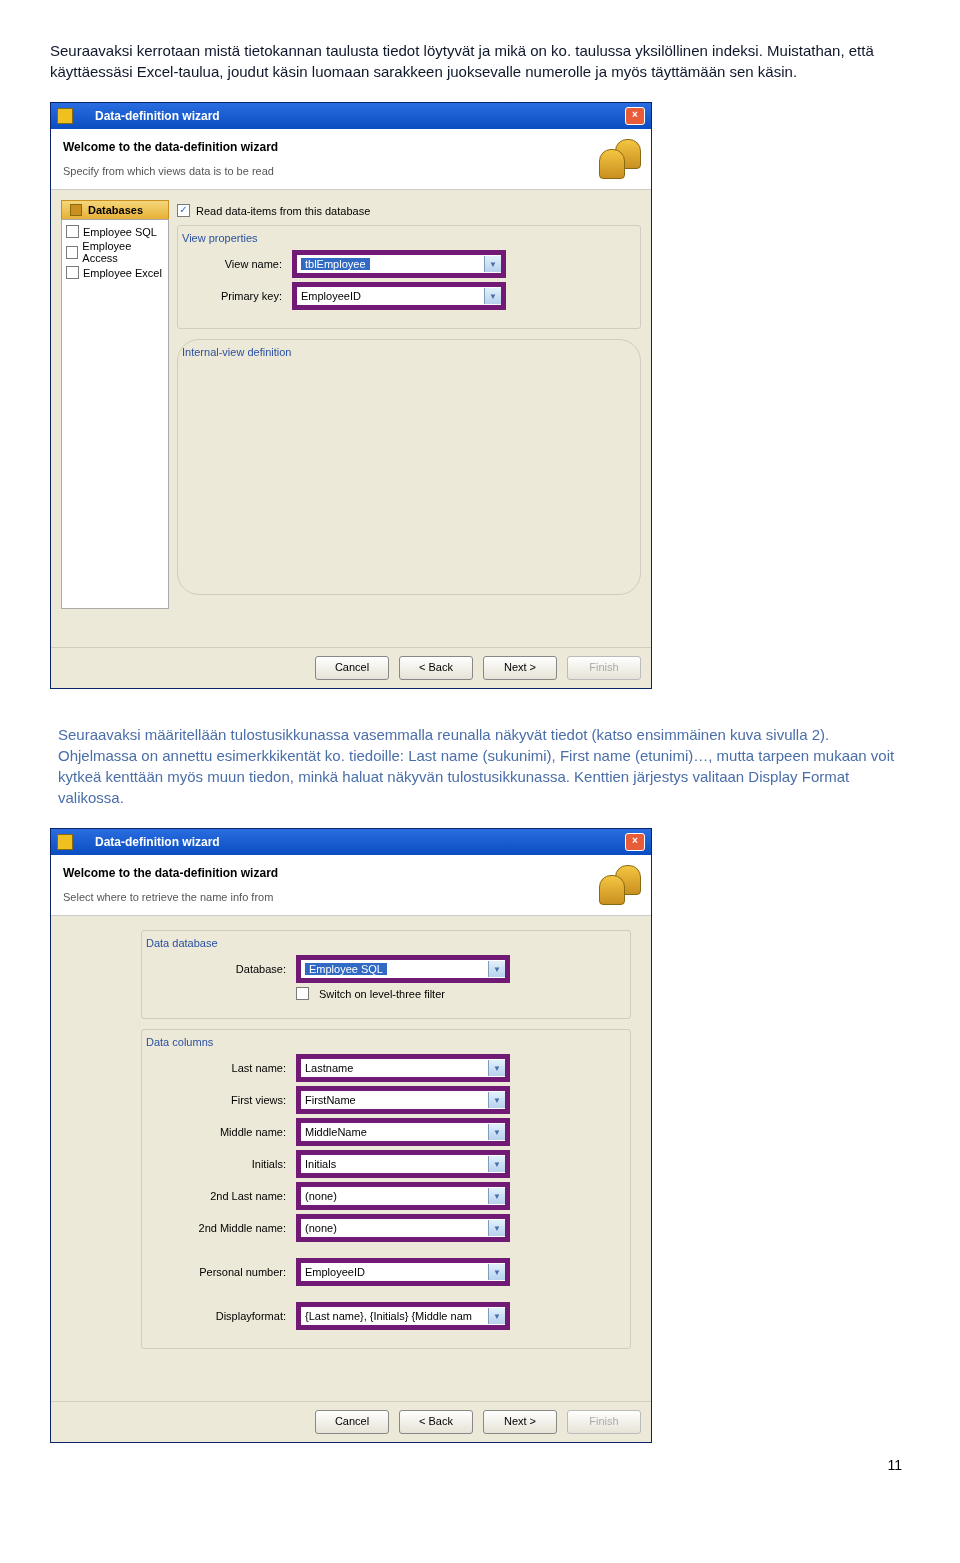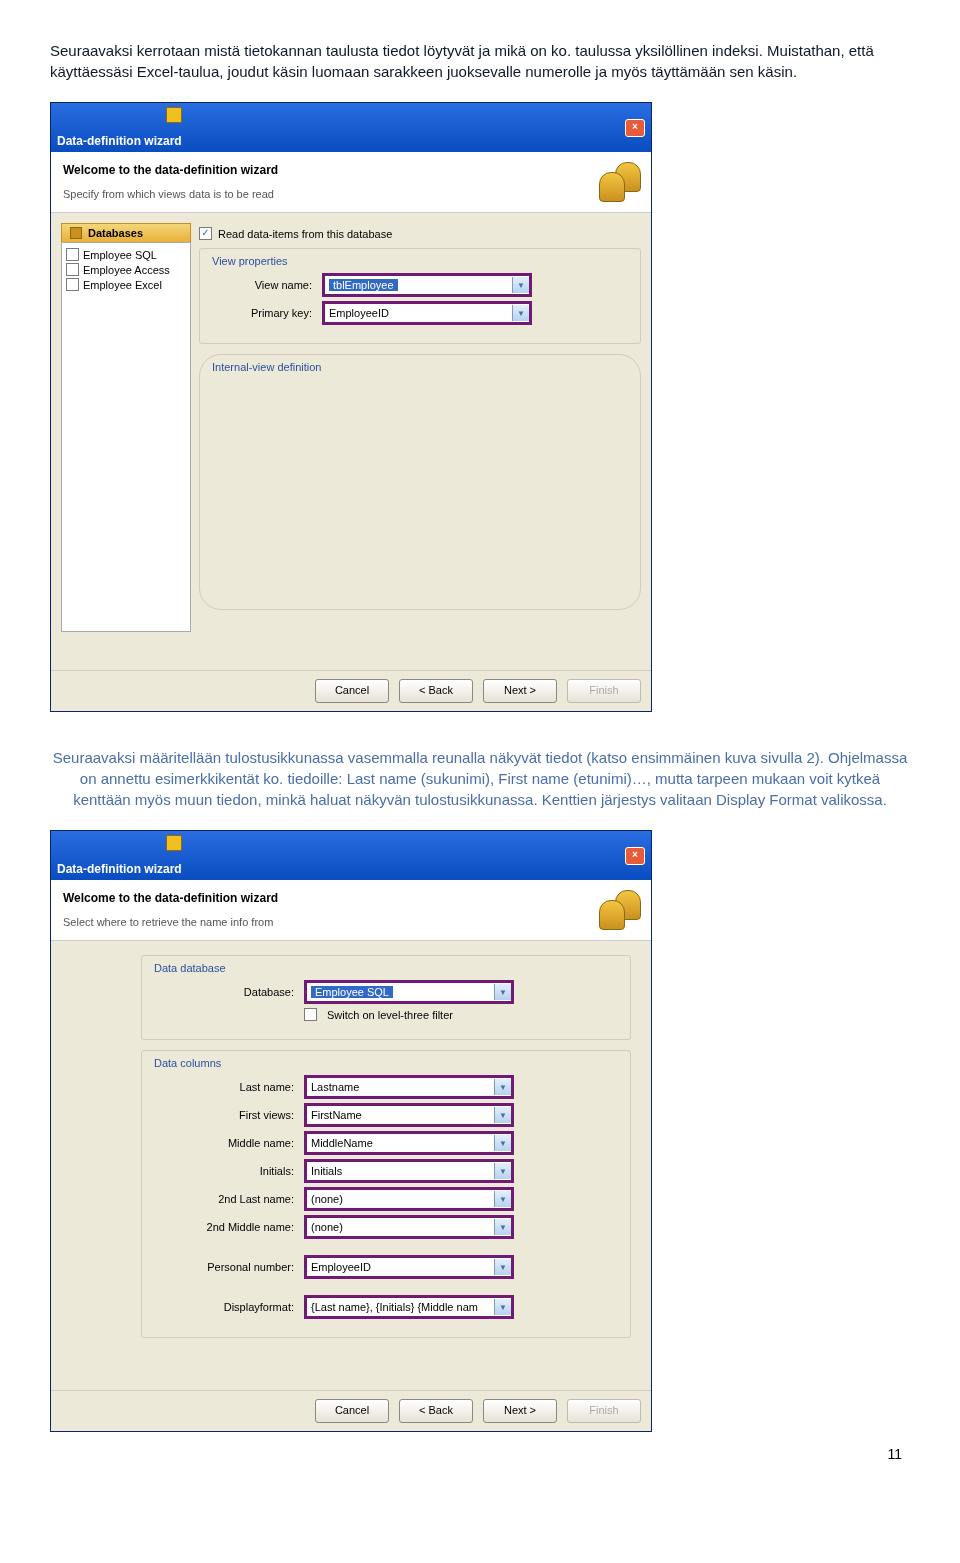--- a/index.html
+++ b/index.html
@@ -13,22 +13,21 @@
     position: relative;
   }
   .para {
     color: #0f172a;
     line-height: 1.4;
     margin-bottom: 20px;
   }
   .para2 {
     color: #4a6ea9;
     line-height: 1.4;
-    margin: 35px 0 20px 0;
-    text-align: center;
+    margin: 35px 0 20px 8px;
   }
   .window {
     border: 1px solid #0a246a;
     width: 600px;
     font-family: Tahoma, Arial, sans-serif;
     font-size: 11px;
     color: #000;
     background: #ece9d8;
     margin-bottom: 10px;
   }
@@ -37,23 +36,22 @@
     color: #fff;
     padding: 4px 6px;
     display: flex;
     align-items: center;
     justify-content: space-between;
     font-weight: bold;
     font-size: 12px;
   }
   .titlebar-left {
     display: flex;
-    align-items: flex-end;
-    gap: 11px;
-    flex-direction: column;
+    align-items: center;
+    gap: 22px;
   }
   .title-icon {
     width: 14px;
     height: 14px;
     background: #f0c020;
     border: 1px solid #8a6a10;
   }
   .close-btn {
     width: 18px;
     height: 16px;
@@ -93,21 +91,21 @@
     border: 1px solid #8a6a10;
   }
   .cyl.left { left: 0; top: 10px; }
   .cyl.right { left: 16px; top: 0; }
   .body-area {
     display: flex;
     padding: 10px;
     gap: 8px;
   }
   .sidebar {
-    width: 130px;
+    width: 108px;
     border-radius: 23px;
   }
   .side-header {
     background: linear-gradient(to bottom, #f4d77a, #e8b038);
     padding: 3px 8px;
     font-weight: bold;
     border: 1px solid #c99020;
     border-bottom: none;
     display: flex;
     align-items: center;
@@ -144,21 +142,21 @@
     content: "✓";
     display: block;
     font-size: 10px;
     line-height: 9px;
     color: #2a6de0;
     text-align: center;
   }
   .group {
     border: 1px solid #d0ccc0;
     border-radius: 3px;
-    padding: 10px 12px 14px 12px;
+    padding: 10px 12px 14px 4px;
     margin-bottom: 10px;
     background: #ece9d8;
     position: relative;
   }
   .group-title {
     color: #2a50a0;
     font-size: 11px;
     margin: -4px 0 6px 0;
   }
   .ivd {
@@ -177,21 +175,21 @@
   }
   .flabel2 {
     width: 140px;
     text-align: right;
   }
   .combo {
     flex: 1;
     max-width: 200px;
     height: 18px;
     background: #fff;
-    border: 3px solid #701a75;
+    border: 5px solid #701a75;
     display: flex;
     align-items: center;
     justify-content: space-between;
     padding: 0 0 0 4px;
     font-size: 11px;
   }
   .combo.sel span:first-child {
     background: #316ac5;
     color: #fff;
     padding: 0 4px;

